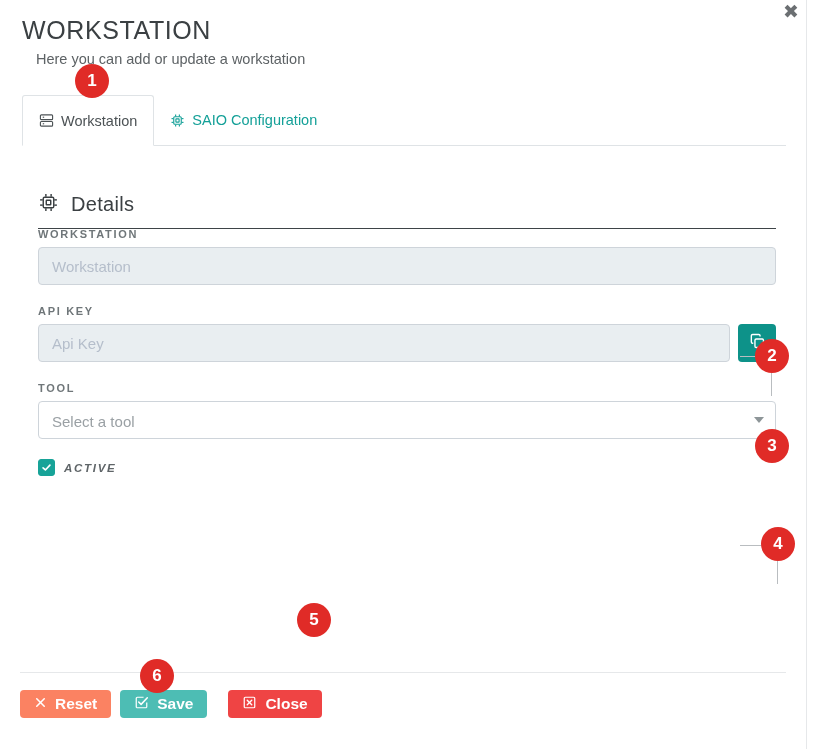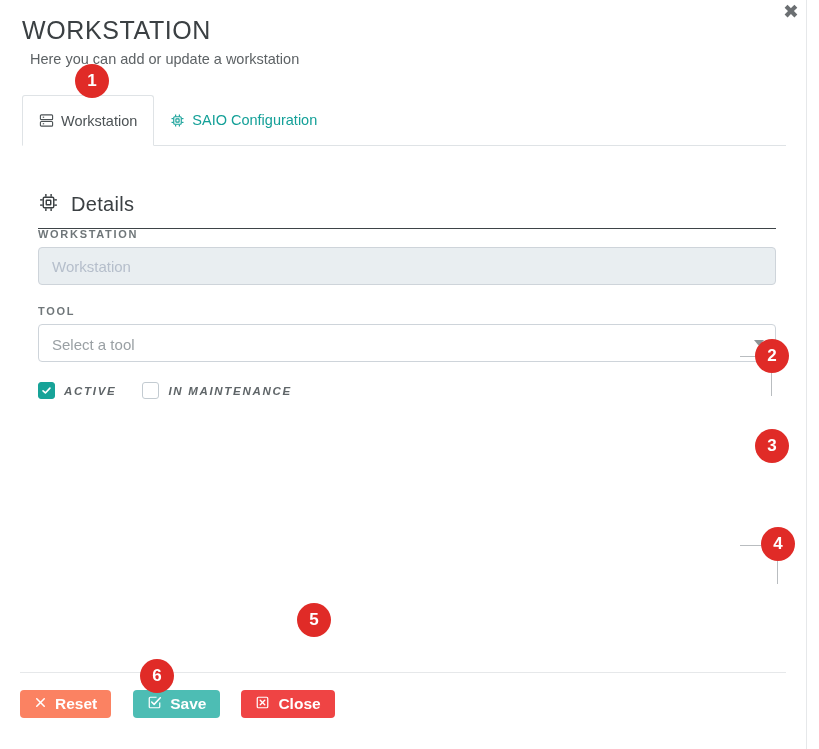--- a/index.html
+++ b/index.html
@@ -40,21 +40,21 @@
   .hdr { position: absolute; left: 22px; top: 16px; }
   .hdr h1 {
     margin: 0;
     font-size: 25px;
     font-weight: 400;
     letter-spacing: .6px;
     color: #3b4043;
     font-family: "Liberation Sans", sans-serif;
   }
   .hdr p {
-    margin: 6px 0 0 8px;
+    margin: 6px 0 0 14px;
     font-size: 14.5px;
     color: #5d6265;
     font-weight: 400;
   }
 
   
   .tabstrip {
     position: absolute;
     left: 22px; top: 95px;
     width: 764px; height: 51px;
@@ -214,21 +214,21 @@
     padding: 0 14px;
     border: none;
     border-radius: 4px;
     color: #fff;
     font-size: 15.5px;
     font-weight: bold;
     cursor: pointer;
     font-family: "Liberation Sans", sans-serif;
   }
   .btn-reset { background: #fb8262; }
-  .btn-save  { background: #4dbdb4; margin-left: 13px; }
+  .btn-save  { background: #4dbdb4; }
   .btn-close { background: #ef4444; margin-left: 12px; }
 
   
   .badge {
     position: absolute;
     width: 34px; height: 34px;
     border-radius: 50%;
     background: #e02b27;
     color: #fff;
     font-size: 17px;
@@ -311,44 +311,54 @@
   </div>
 
   <div class="form">
 
     <div class="field">
       <label class="flabel">WORKSTATION</label>
       <input class="control disabled" type="text" disabled="" placeholder="Workstation" style="">
     </div>
 
 
+    <div class="field">
+      <label class="flabel">API KEY</label>
+      <div class="inline-row">
+        <input class="control disabled" type="text" disabled="" placeholder="Api Key" style="">
+        <button class="copy-btn">
+          <span>
+            <svg width="17" height="17" viewBox="0 0 16 16" fill="none" stroke="#ffffff" stroke-width="1.3">
+              <rect x="5.6" y="5.6" width="8" height="8" rx="1.2"></rect>
+              <path d="M10.4 3.2 V2.6 a1.2 1.2 0 0 0 -1.2 -1.2 H3.4 a1.2 1.2 0 0 0 -1.2 1.2 v5.8 a1.2 1.2 0 0 0 1.2 1.2 h0.6"></path>
+            </svg>
+          </span>
+        </button>
+      </div>
+    </div>
 
     <div class="field">
       <label class="flabel">TOOL</label>
       <div class="selectwrap">
         <div class="control">
           <span class="select-text">Select a tool</span>
         </div>
         <span class="caret"></span>
       </div>
     </div>
 
     <div class="checkrow">
       <div class="chk">
         <span class="box on">
           <svg width="11" height="11" viewBox="0 0 16 16" fill="none" stroke="#ffffff" stroke-width="2.4" stroke-linecap="round" stroke-linejoin="round">
             <polyline points="3,8.4 6.4,11.6 13,4.6"></polyline>
           </svg>
         </span>
         <span class="ctext">ACTIVE</span>
       </div>
-      <div class="chk">
-        <span class="box"></span>
-        <span class="ctext">IN MAINTENANCE</span>
-      </div>
     </div>
 
   </div>
 
   <div class="footdiv"></div>
   <div class="footer">
     <button class="btn btn-reset">
       <span>
         <svg width="13" height="13" viewBox="0 0 16 16" fill="none" stroke="#fff" stroke-width="1.9" stroke-linecap="round">
           <line x1="3.4" y1="3.4" x2="12.6" y2="12.6"></line>

